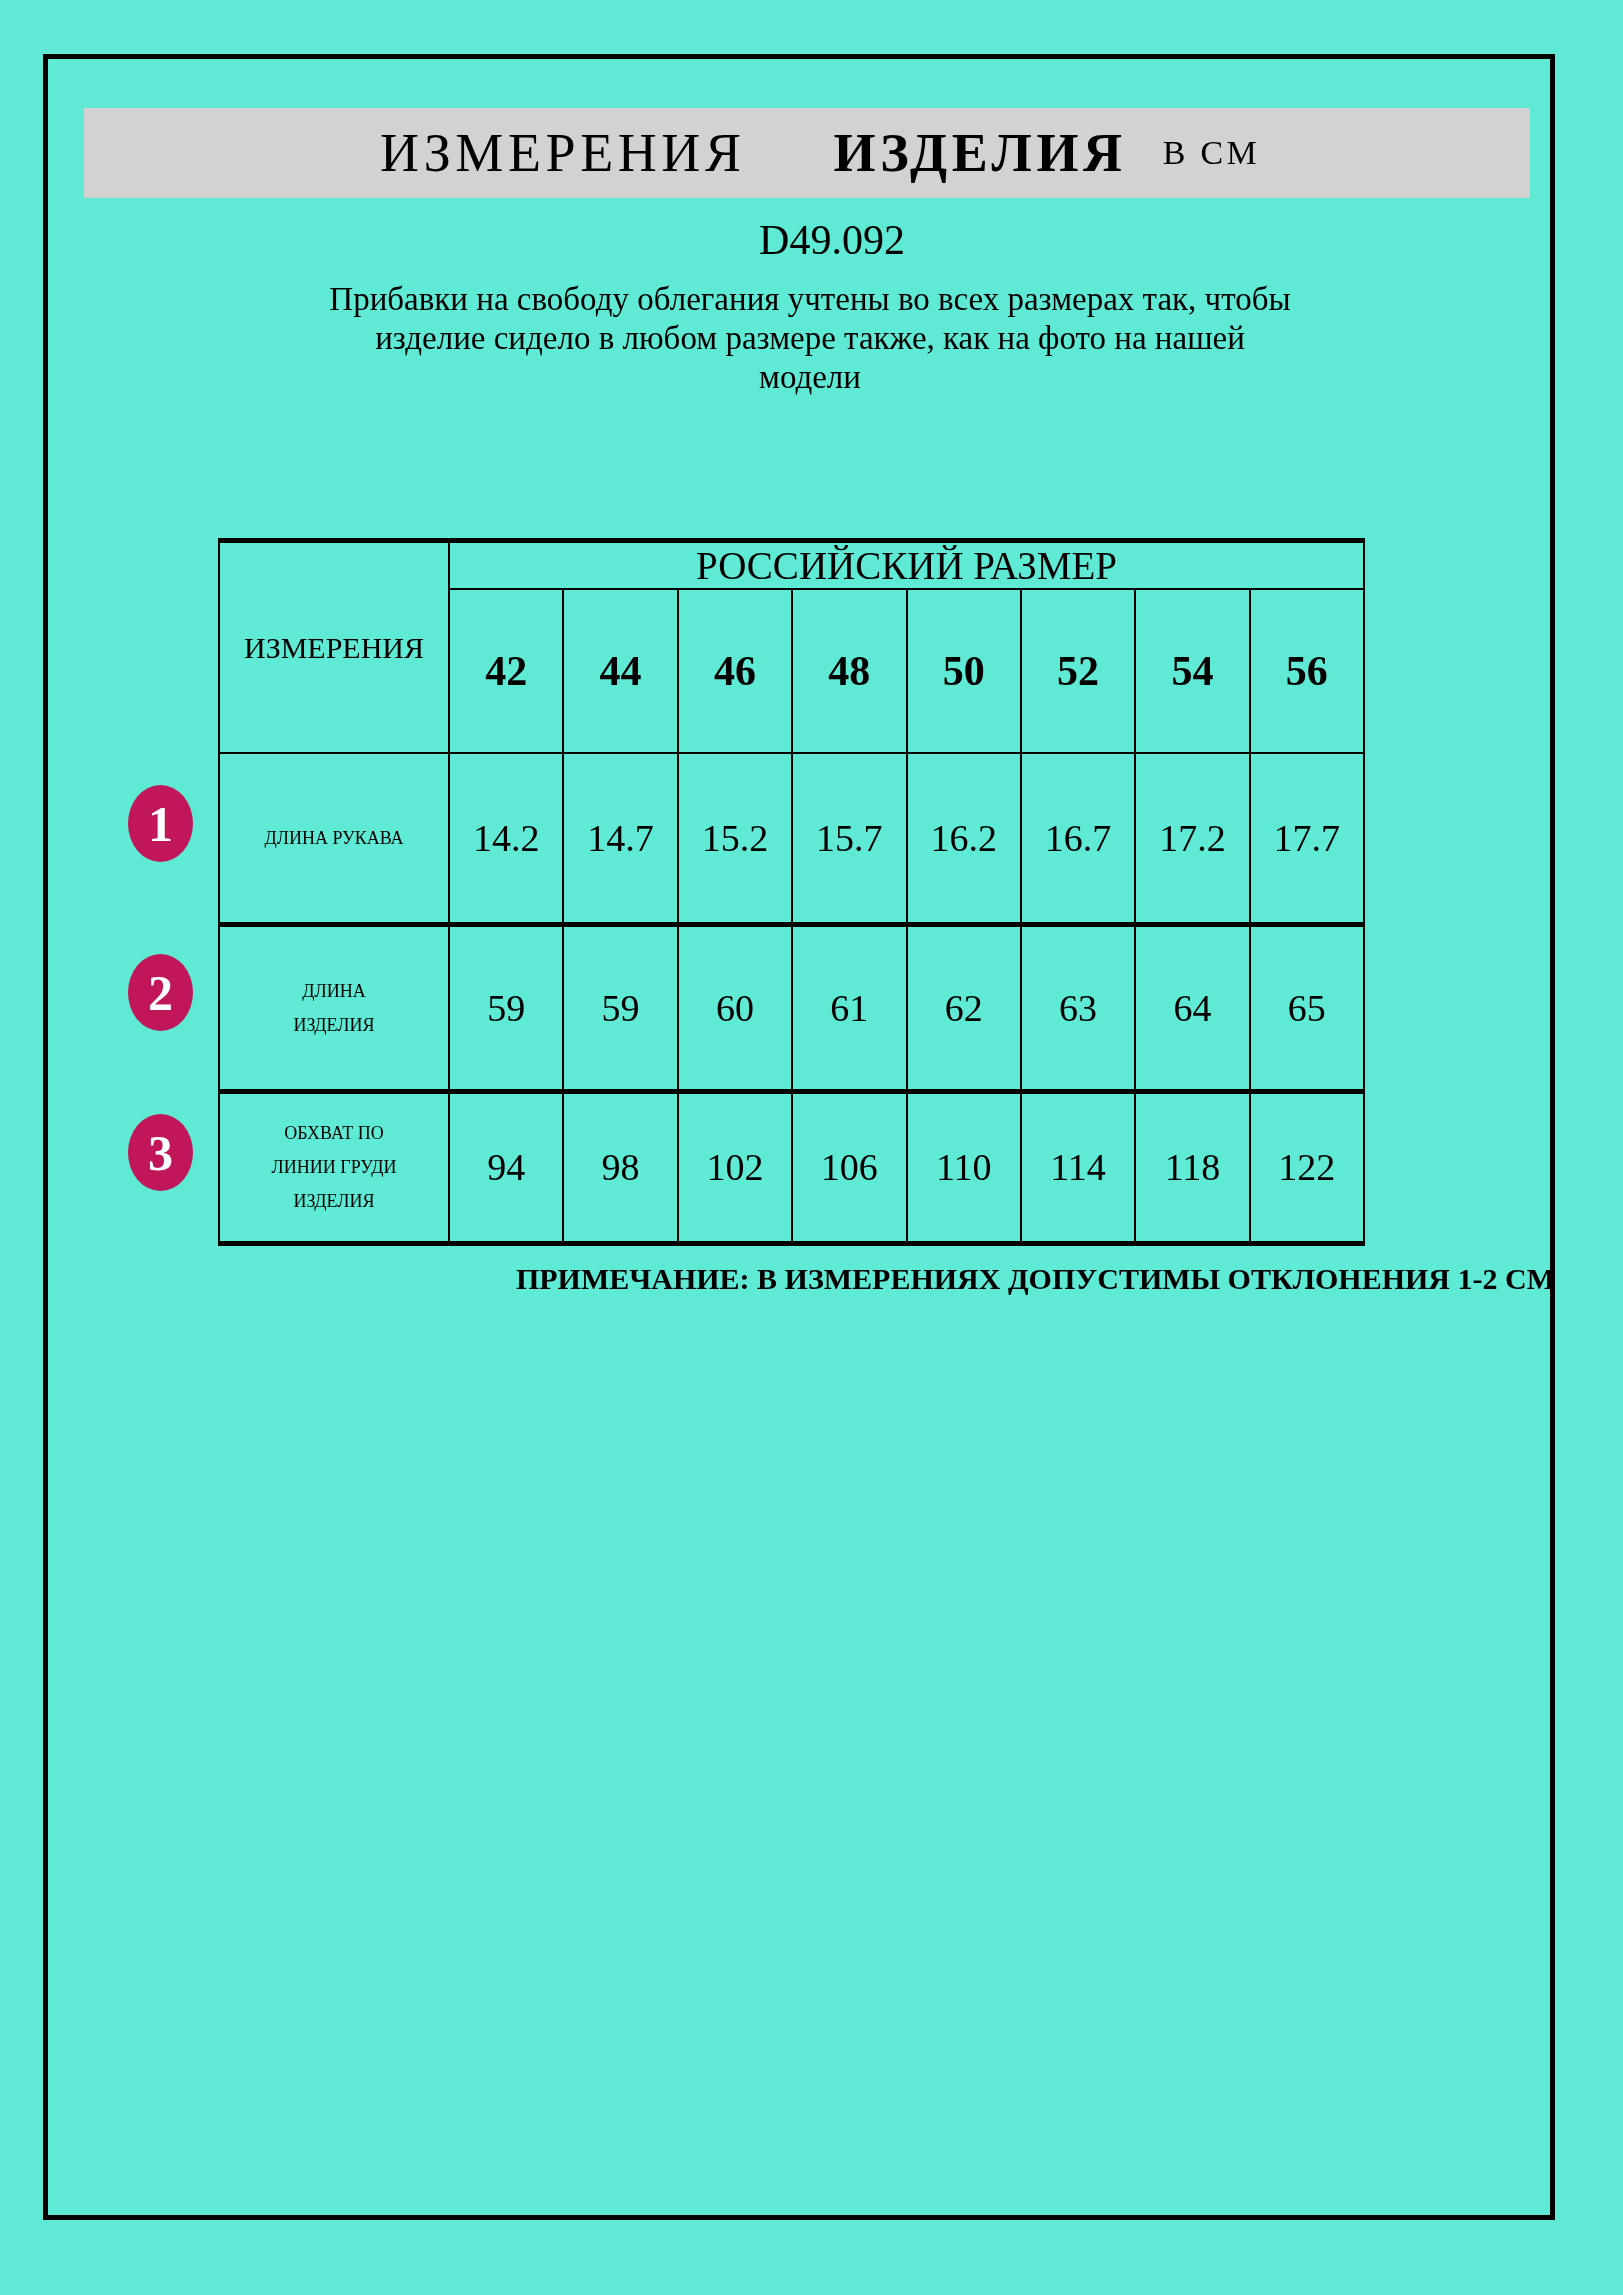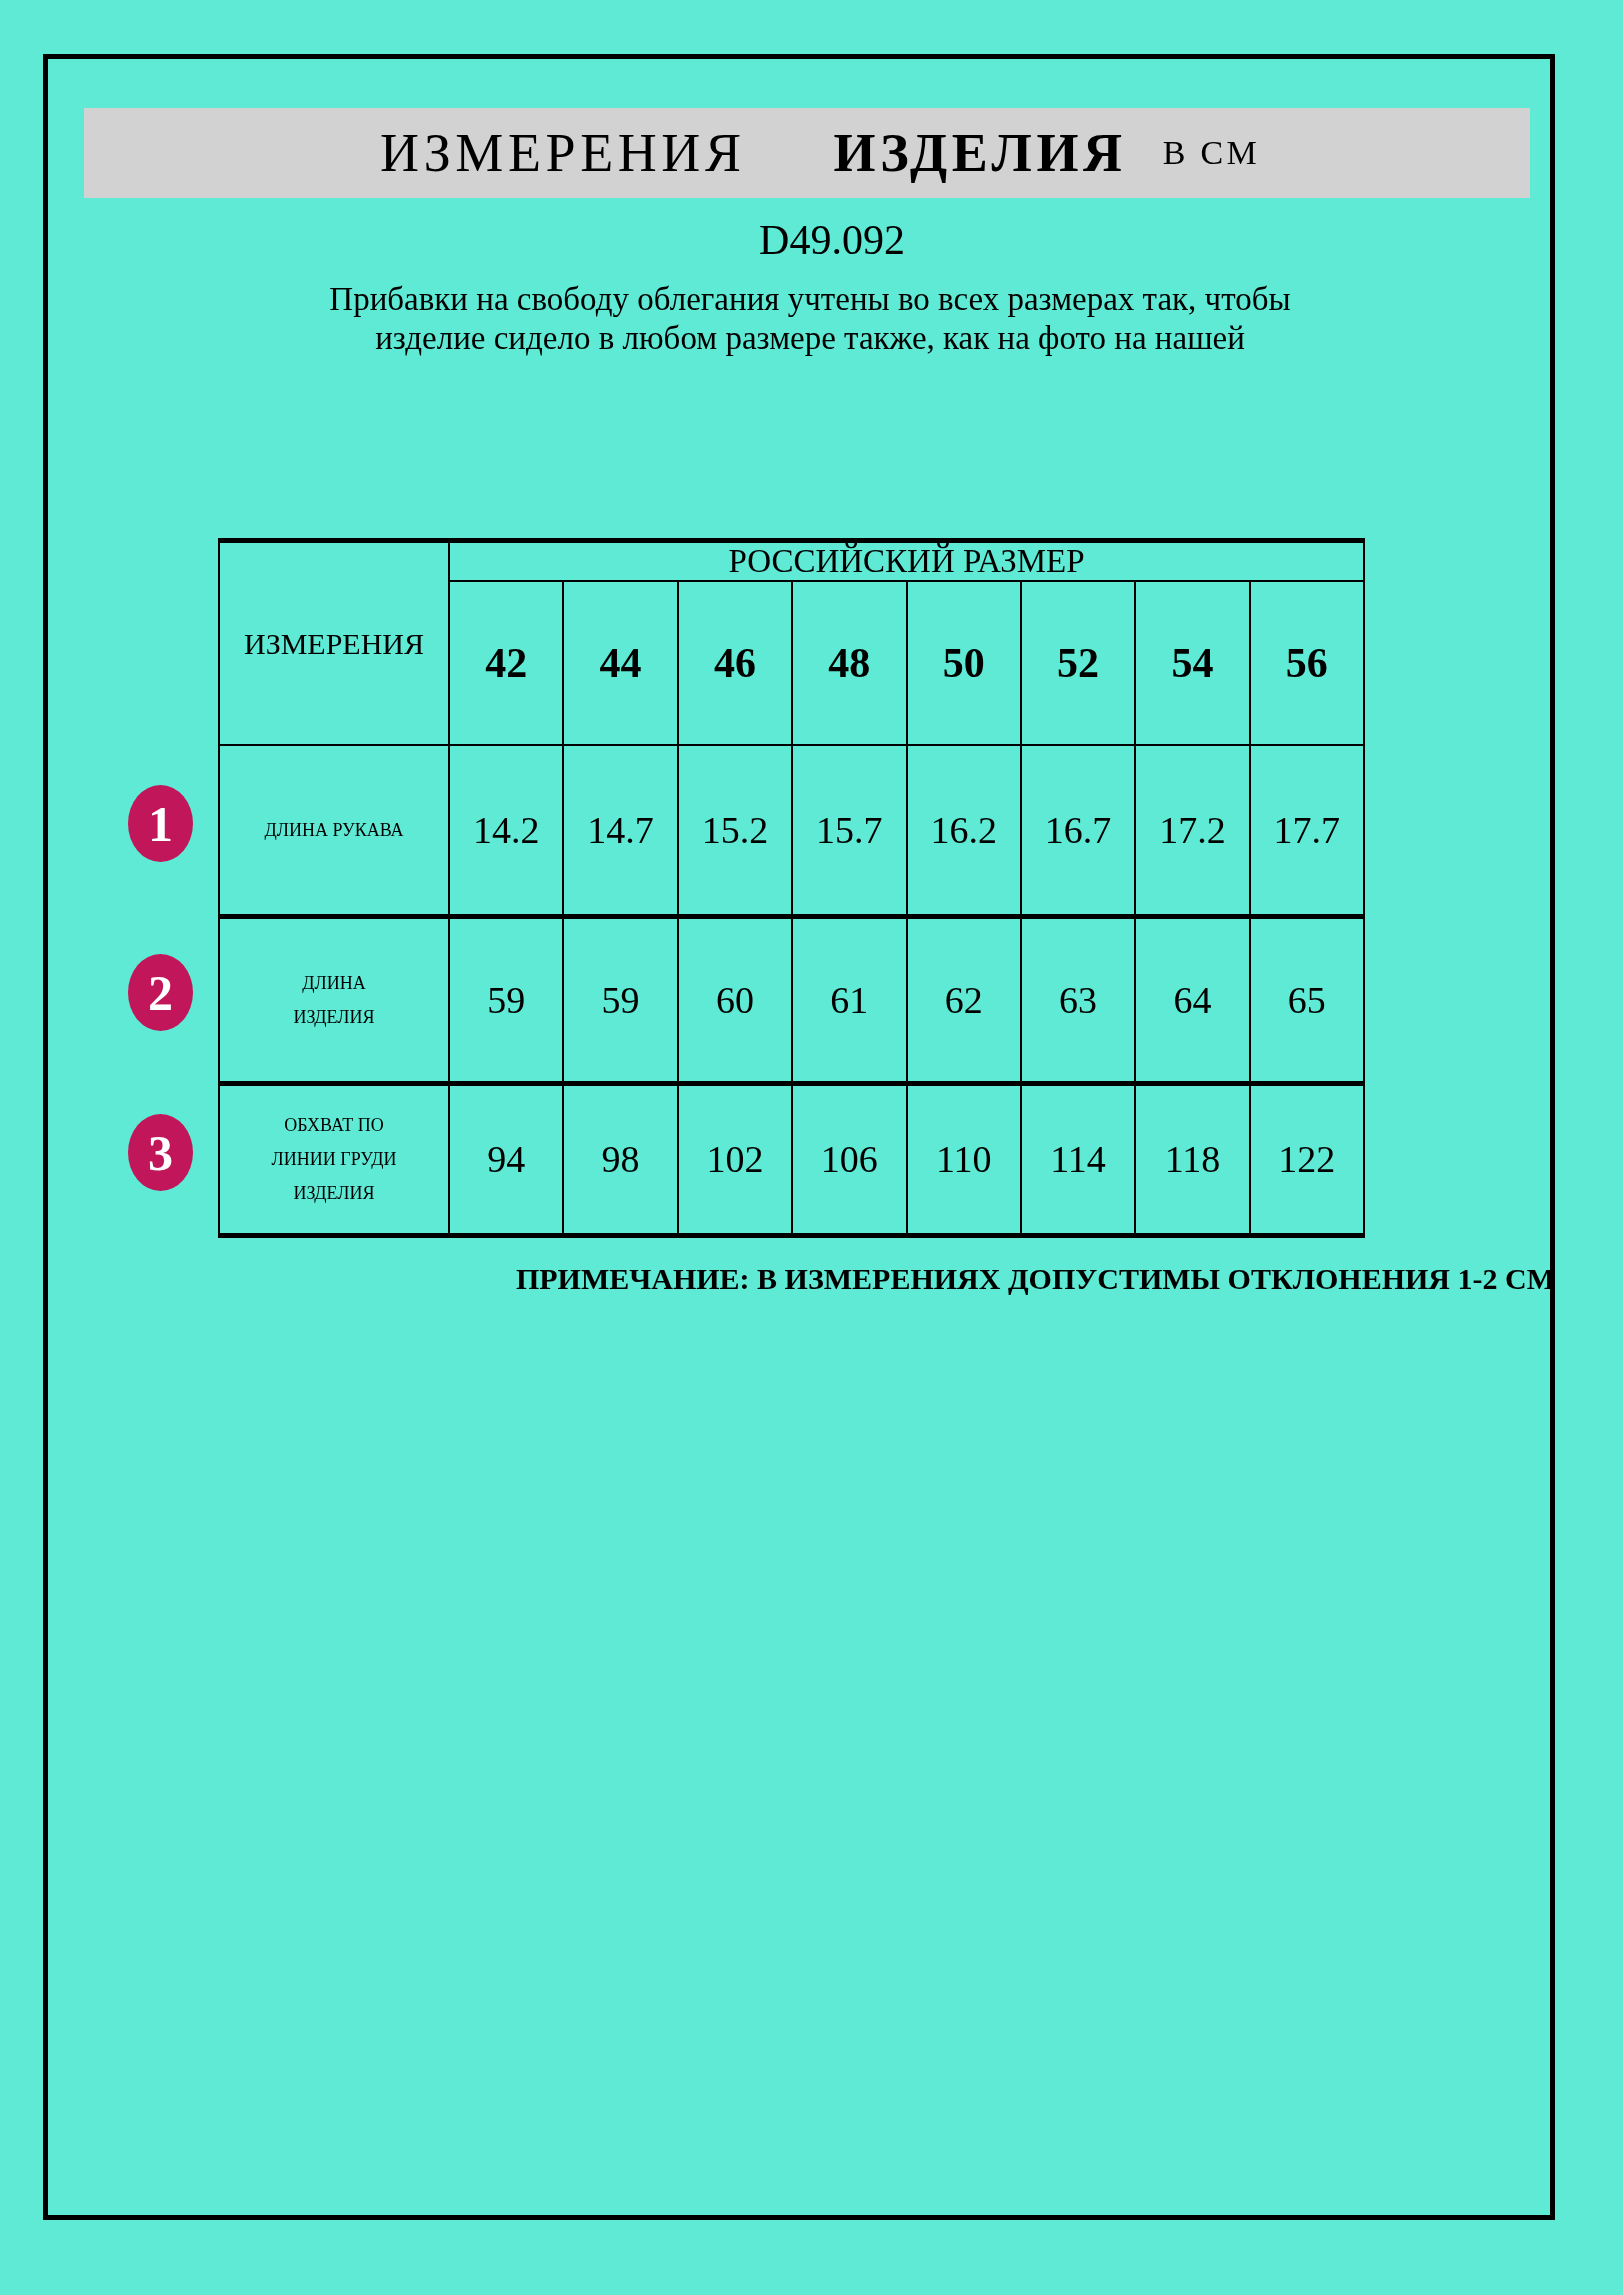--- a/index.html
+++ b/index.html
@@ -30,21 +30,21 @@
   .table-wrap { position:absolute; left:218px; top:538px; width:1147px; }
   .size-table {
     border-collapse:collapse; width:100%; table-layout:fixed;
     border:2px solid #000; border-top:5.9px solid #000; border-bottom:5.9px solid #000;
   }
   .size-table td {
     border:2px solid #000; text-align:center; vertical-align:middle;
     padding:0; overflow:hidden;
   }
   .c-corner   { font-size:30px; border-bottom:5.2px solid #000; }
-  .c-sizehdr  { font-size:33px; border-bottom:5.2px solid #000; }
+  .c-sizehdr  { font-size:39px; border-bottom:5.2px solid #000; }
   .c-size     { font-size:42px; font-weight:bold; border-bottom:5.2px solid #000; }
   .r-data td  { border-bottom:5.2px solid #000; }
   .c-label    { font-size:18px; line-height:34px; }
   .c-val      { font-size:38px; }
   #tableBody tr:nth-child(1) { height:36px; }
   #tableBody tr:nth-child(2) { height:164px; }
   #tableBody tr:nth-child(3) { height:171px; }
   #tableBody tr:nth-child(4) { height:167px; }
   #tableBody tr:nth-child(5) { height:152px; }
   .circle {
@@ -72,20 +72,21 @@
     <span class="t1">ИЗМЕРЕНИЯ</span>
     <span class="t2">ИЗДЕЛИЯ</span>
     <span class="t3">В СМ</span>
   </div>
 
   <div class="code">D49.092</div>
 
   <div class="desc">
     <div>Прибавки на свободу облегания учтены во всех размерах так, чтобы</div>
     <div>изделие сидело в любом размере также, как на фото на нашей</div>
+    <div>модели</div>
   </div>
 
   <div class="table-wrap">
     <table class="size-table">
       <colgroup>
         <col style="width:230px">
         <col>
           <col>
           <col>
           <col>

